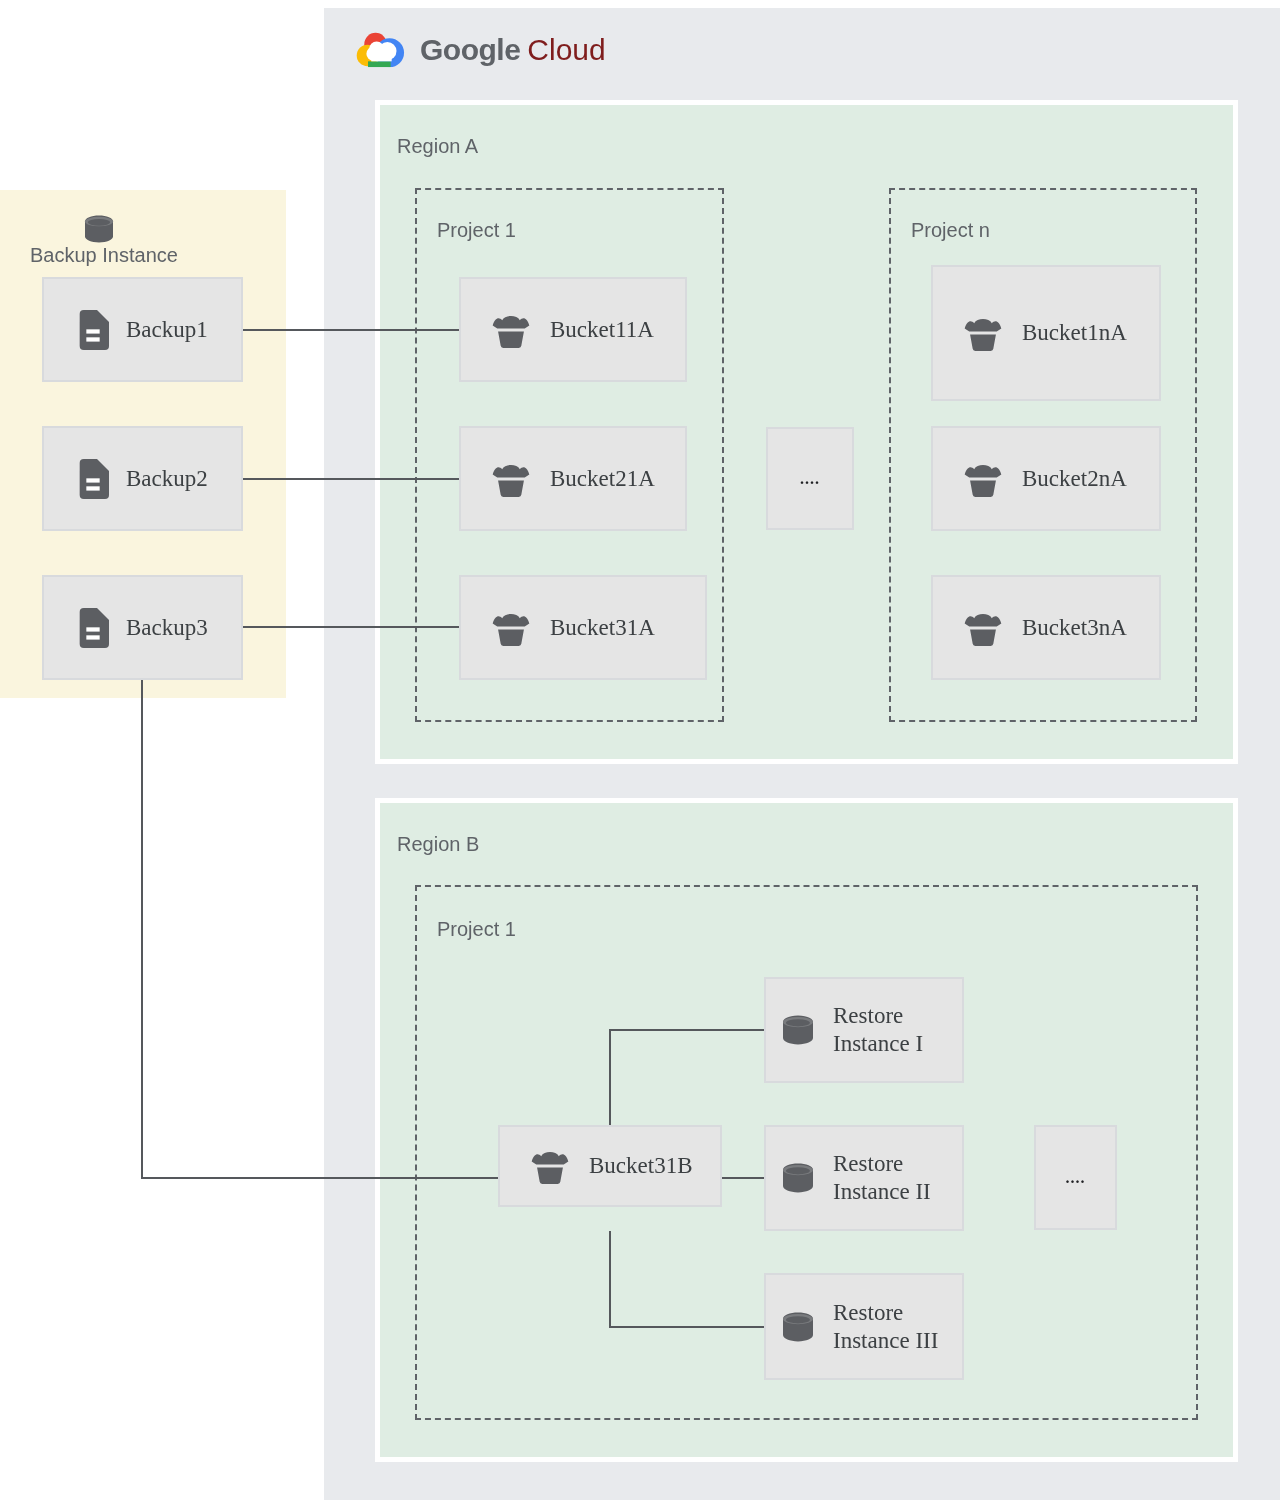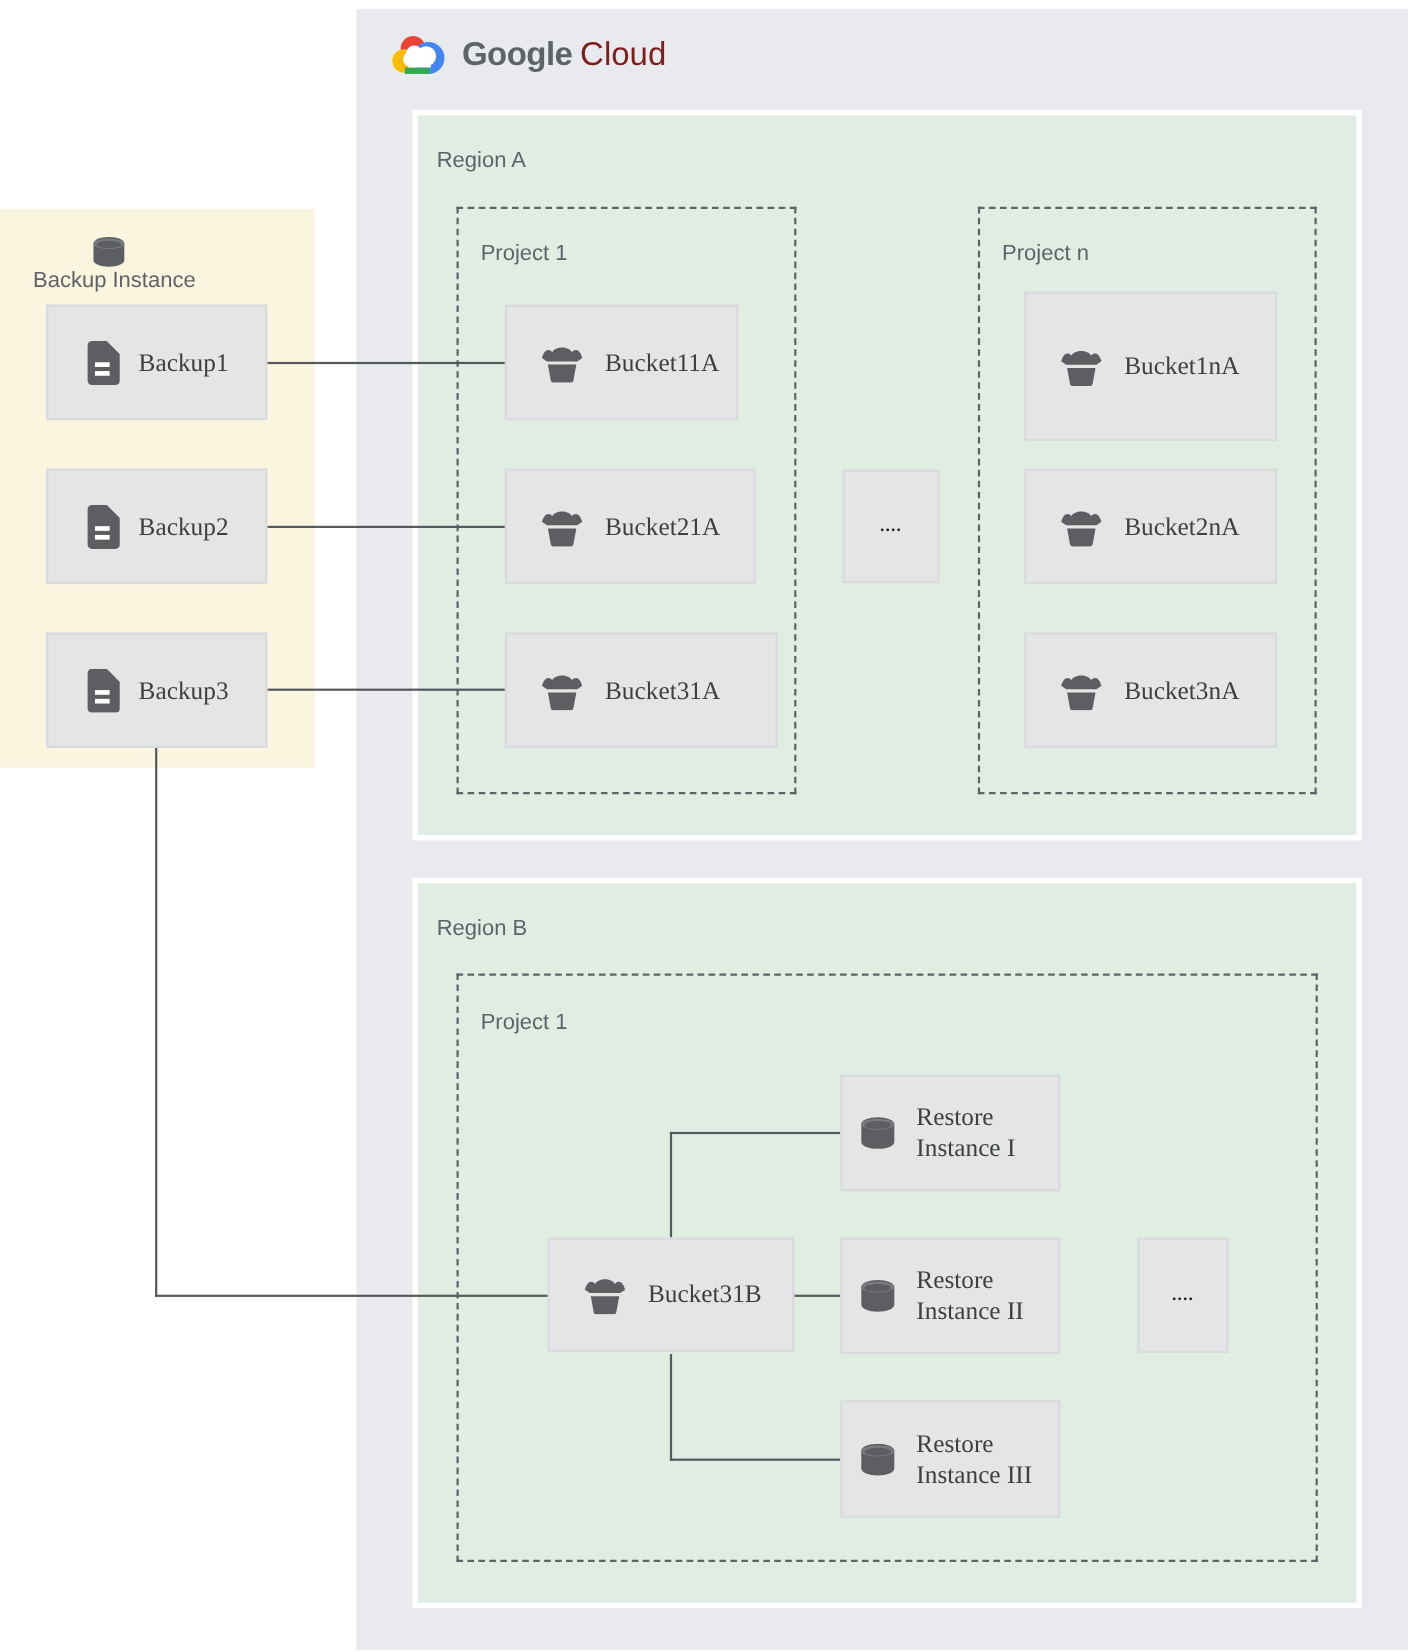--- a/index.html
+++ b/index.html
@@ -131,21 +131,21 @@
       </svg>
     <span class="node-label">Backup2</span>
   </div>
   <div class="abs node pad-backup" style="left:42px;top:575px;width:201px;height:105px;">
     <svg class="icon" width="32" height="40" viewBox="0 0 24 30">
         <use href="#sym-doc"></use>
       </svg>
     <span class="node-label">Backup3</span>
   </div>
 
-  <div class="abs node pad-bucket" style="left:459px;top:277px;width:212px;height:105px;">
+  <div class="abs node pad-bucket" style="left:459px;top:277px;width:228px;height:105px;">
     <svg class="icon" width="40" height="36" viewBox="0 0 24 22">
         <use href="#sym-bucket"></use>
       </svg>
     <span class="node-label">Bucket11A</span>
   </div>
   <div class="abs node pad-bucket" style="left:459px;top:426px;width:228px;height:105px;">
     <svg class="icon" width="40" height="36" viewBox="0 0 24 22">
         <use href="#sym-bucket"></use>
       </svg>
     <span class="node-label">Bucket21A</span>
@@ -171,21 +171,21 @@
       </svg>
     <span class="node-label">Bucket2nA</span>
   </div>
   <div class="abs node pad-bucket" style="left:931px;top:575px;width:230px;height:105px;">
     <svg class="icon" width="40" height="36" viewBox="0 0 24 22">
         <use href="#sym-bucket"></use>
       </svg>
     <span class="node-label">Bucket3nA</span>
   </div>
 
-  <div class="abs node pad-bucket" style="left:498px;top:1125px;width:224px;height:104px;">
+  <div class="abs node pad-bucket" style="left:498px;top:1125px;width:224px;height:82px;">
     <svg class="icon" width="40" height="36" viewBox="0 0 24 22">
         <use href="#sym-bucket"></use>
       </svg>
     <span class="node-label">Bucket31B</span>
   </div>
 
   <div class="abs node pad-restore" style="left:764px;top:977px;width:200px;height:106px;">
     <svg class="icon" width="36" height="30" viewBox="0 0 24 20">
         <use href="#sym-db"></use>
       </svg>

